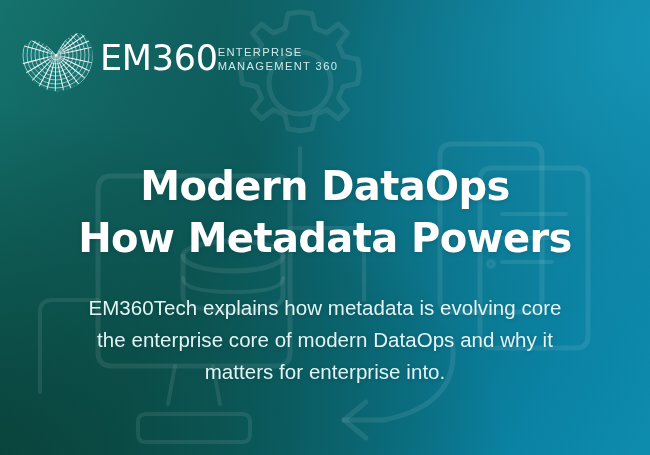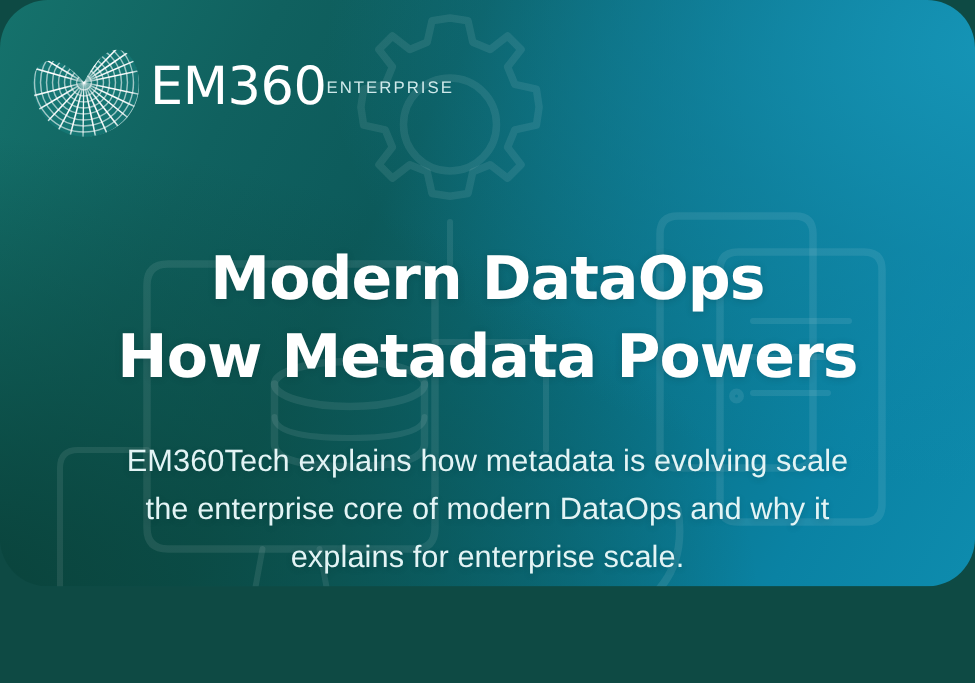--- a/index.html
+++ b/index.html
@@ -3,28 +3,27 @@
 <meta charset="utf-8">
 <style>
   html, body {
     margin: 0;
     padding: 0;
     background: #0e4a44;
   }
   #card {
     position: relative;
     width: 650px;
-    height: 391px;
+    height: 455px;
     overflow: hidden;
     font-family: "Liberation Sans", sans-serif;
     background:
       radial-gradient(120% 130% at 103% 8%, rgba(22,150,184,0.95) 0%, rgba(19,140,174,0.55) 28%, rgba(17,120,150,0.0) 58%),
       radial-gradient(130% 120% at -8% 102%, rgba(9,64,56,0.98) 0%, rgba(11,74,66,0.65) 32%, rgba(13,90,90,0.0) 66%),
       linear-gradient(118deg, #15726c 0%, #10615f 22%, #0c5a5b 38%, #0a6f82 62%, #0a82a3 84%, #0e8cae 100%);
-    border-radius: 32px;
   }
 
   
   #artwork {
     position: absolute;
     inset: 0;
     width: 650px;
     height: 455px;
     pointer-events: none;
   }
@@ -220,28 +219,29 @@
             <circle cx="42" cy="42" r="41"></circle>
           <circle cx="42" cy="42" r="45"></circle>
         </g>
       </g>
     </svg>
 
     <div id="logo-text">
       <div id="wordmark">EM360</div>
       <div id="tagline">
         <div>ENTERPRISE</div>
+        <div>MANAGEMENT 360</div>
       </div>
     </div>
   </div>
 
   <div id="headline">
     <span class="hl-line">Modern DataOps</span>
     <span class="hl-line">How Metadata Powers</span>
   </div>
 
   <div id="subtitle">
-    <span class="sub-line">EM360Tech explains how metadata is evolving scale</span>
+    <span class="sub-line">EM360Tech explains how metadata is evolving core</span>
     <span class="sub-line">the enterprise core of modern DataOps and why it</span>
-    <span class="sub-line">explains for enterprise scale.</span>
+    <span class="sub-line">matters for enterprise into.</span>
   </div>
 
 </div>
 
 </body></html>

